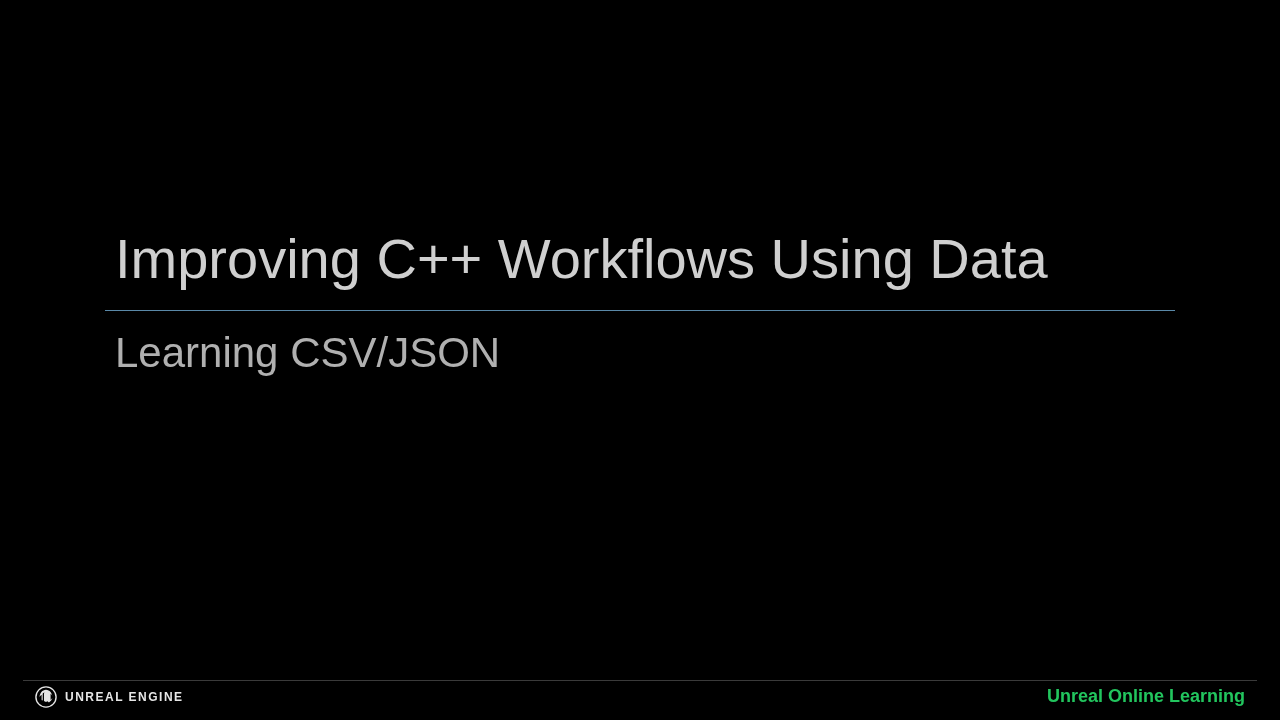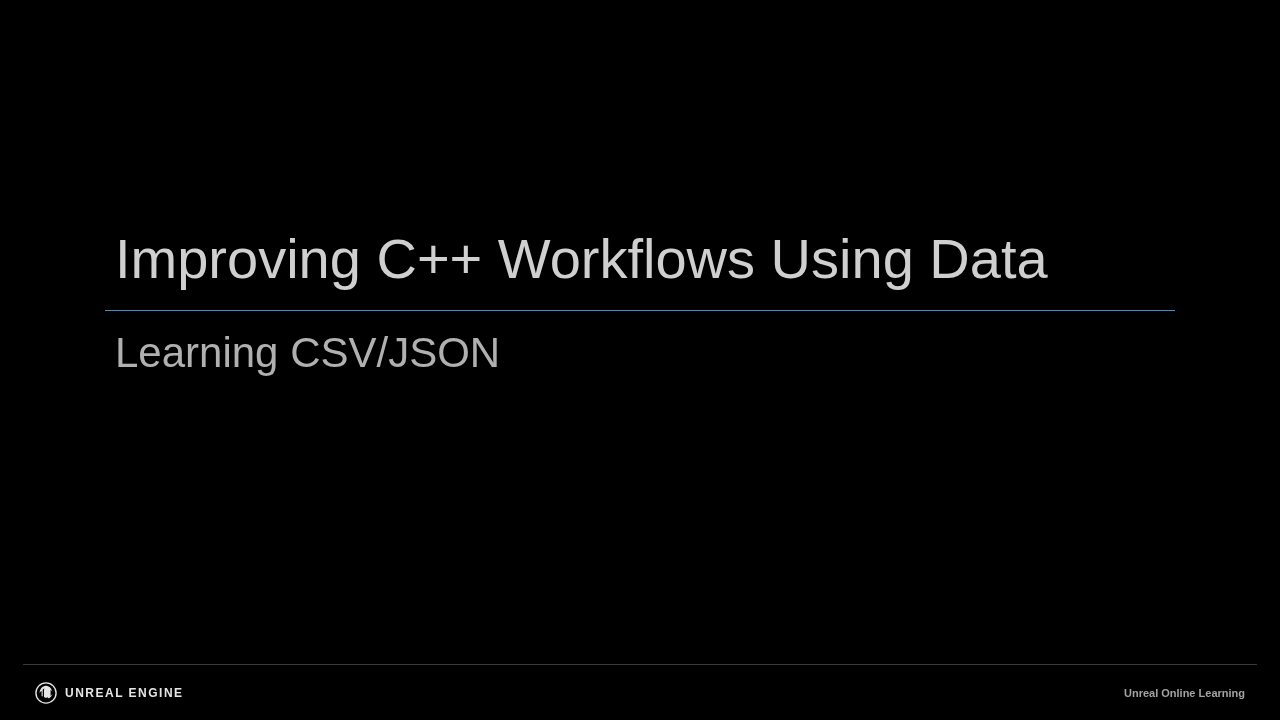--- a/index.html
+++ b/index.html
@@ -43,24 +43,24 @@
     font-weight: 300;
     color: #b0b0b0;
     letter-spacing: 0px;
     padding-left: 10px;
   }
   .footer {
     position: absolute;
     left: 23px;
     right: 23px;
     bottom: 0;
-    height: 56px;
+    height: 40px;
     border-top: 1px solid #3a3a3a;
     display: flex;
-    align-items: center;
+    align-items: flex-start;
     justify-content: space-between;
     padding: 5px 12px;
   }
   .brand {
     display: flex;
     align-items: center;
     gap: 8px;
   }
   .brand-logo {
     width: 22px;
@@ -71,23 +71,23 @@
   .brand-name {
     font-family: Arial, sans-serif;
     font-size: 12px;
     font-weight: 700;
     letter-spacing: 1.5px;
     color: #e6e6e6;
     text-transform: uppercase;
   }
   .footer-right {
     font-family: Arial, sans-serif;
-    font-size: 11px;
+    font-size: 18px;
     font-weight: 700;
-    color: #a3a3a3;
+    color: #22c55e;
   }
 </style>
 </head>
 <body>
 
 <div class="slide">
 
   <div class="content">
     <h1 class="title">Improving C++ Workflows Using Data</h1>
     <div class="rule"></div>

